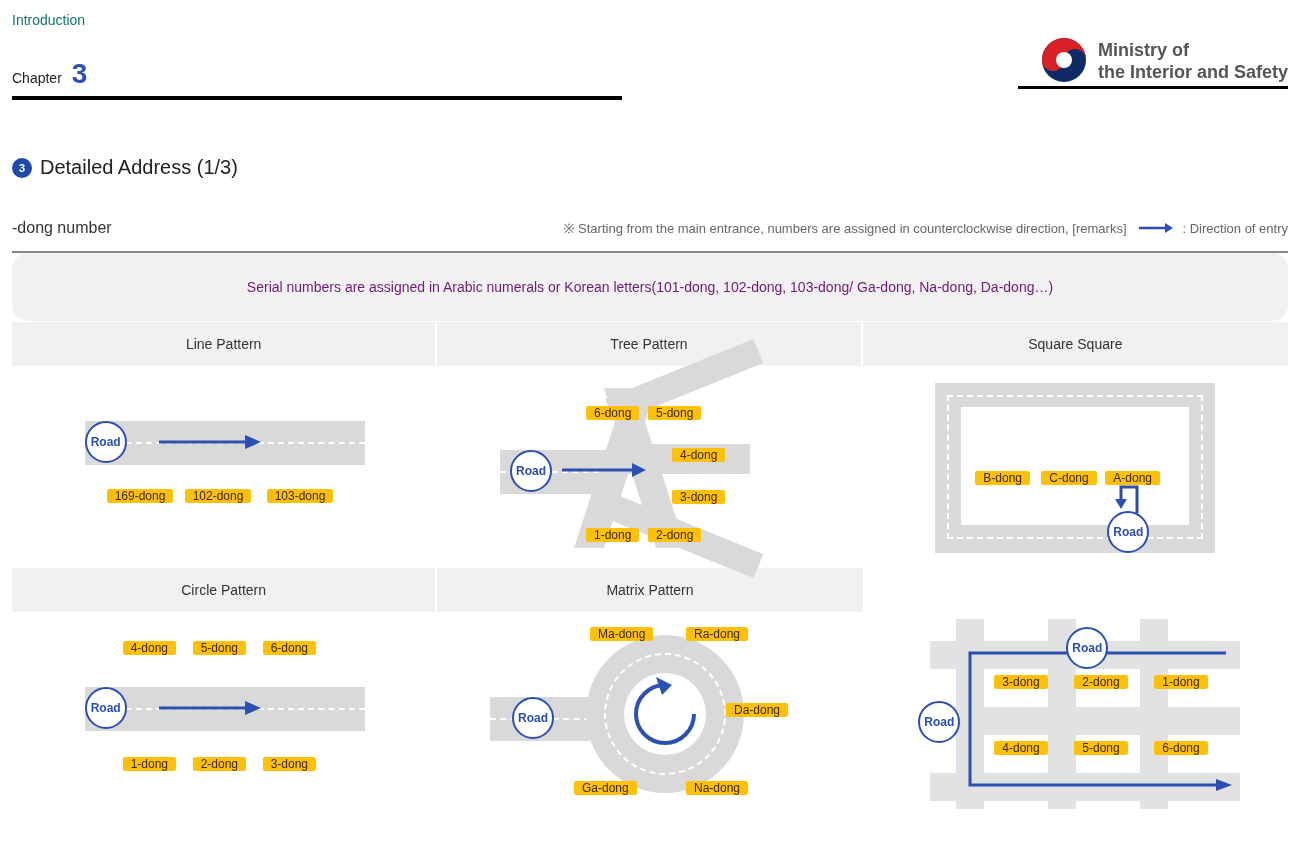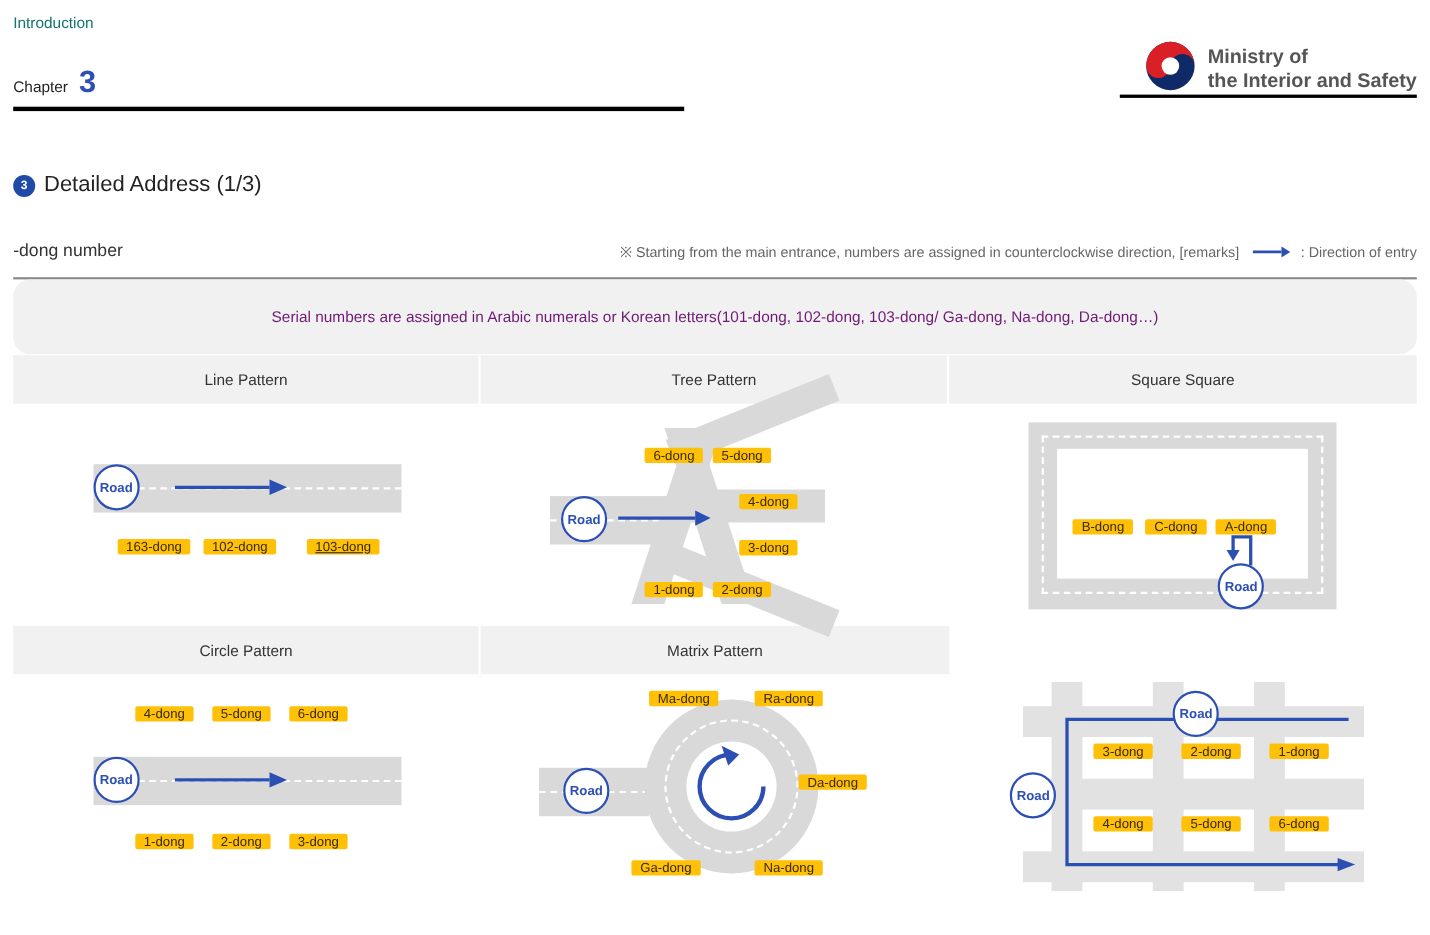--- a/index.html
+++ b/index.html
@@ -155,23 +155,23 @@
           <div class="road-strip abs" style="left:10px; right:10px; top:18px;">
             <div class="dash"></div>
           </div>
           <div class="road-circle abs" style="left:10px; top:18px;">Road</div>
           <span class="abs" style="left:80px; top:24px;">
             <svg width="110" height="30">
                 <line x1="4" y1="15" x2="90" y2="15" stroke="#2c4fb3" stroke-width="3"></line>
                 <polygon points="90,8 106,15 90,22" fill="#2c4fb3"></polygon>
               </svg>
           </span>
-          <span class="label abs" style="left:32px; top:86px;">163-dong</span>
+          <span class="label abs" style="left:32px; top:86px;">169-dong</span>
           <span class="label abs" style="left:110px; top:86px;">102-dong</span>
-          <span class="label abs" style="left:204px; top:86px;text-decoration:underline;">103-dong</span>
+          <span class="label abs" style="left:192px; top:86px;">103-dong</span>
         </div>
       </div>
 
       <div class="cell">
         <div class="celldiag" style="width:300px; height:180px;">
           <div class="road-strip abs" style="left:0; width:120px; top:72px;">
               <div class="dash"></div>
             </div>
 
           <div class="abs" style="left:100px; top:10px; width:30px; height:160px; background:#d9d9d9; transform:skewX(-18deg);"></div>

